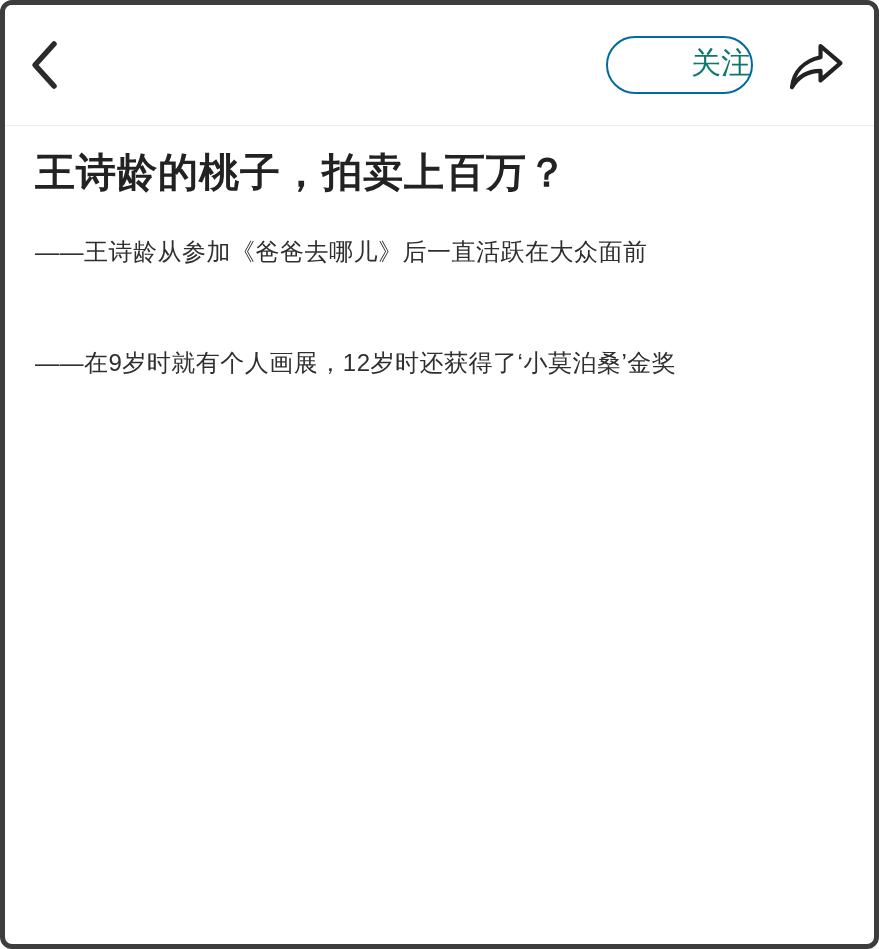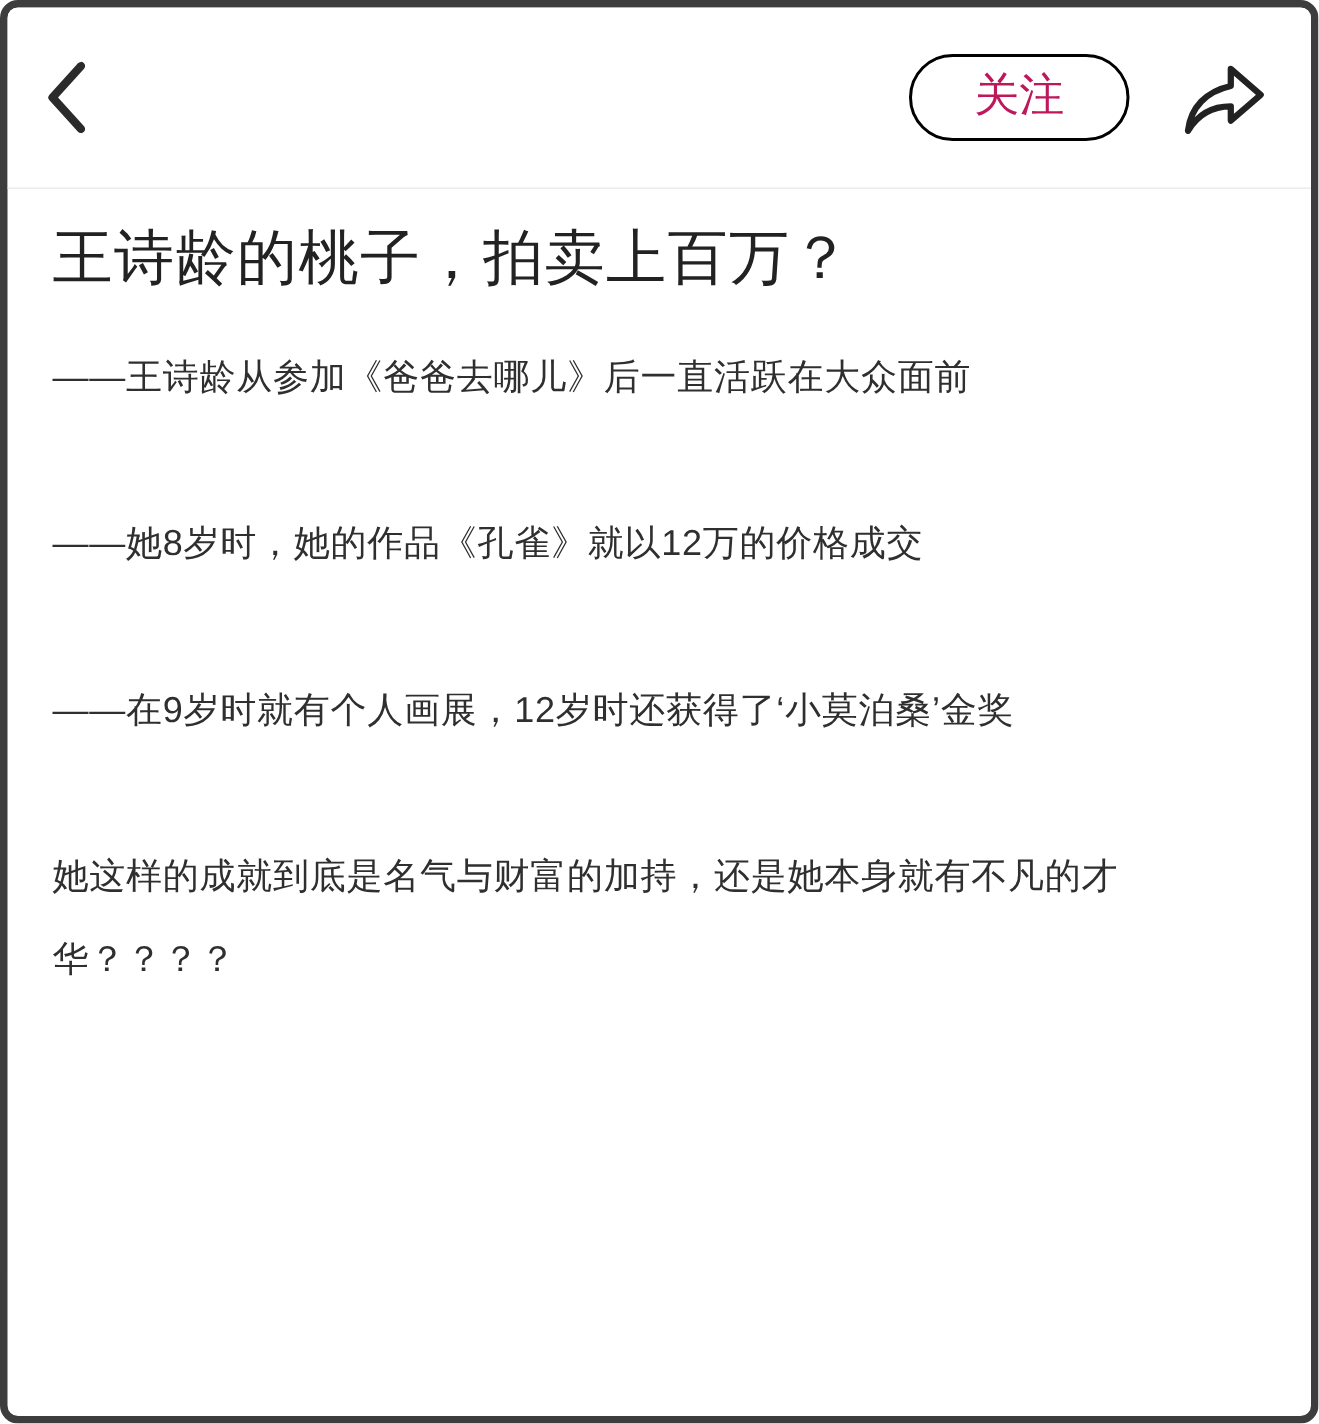--- a/index.html
+++ b/index.html
@@ -36,29 +36,29 @@
     background: none;
     border: none;
     padding: 0;
     cursor: pointer;
   }
   .header-spacer { flex: 1; }
   .follow-btn {
     width: 147px;
     height: 58px;
     box-sizing: border-box;
-    border: 2px solid #000000;
+    border: 2px solid #0369a1;
     border-radius: 30px;
     background: #ffffff;
-    color: #be185d;
+    color: #0f766e;
     font-size: 30px;
     font-family: inherit;
     display: flex;
     align-items: center;
-    justify-content: center;
+    justify-content: flex-end;
     margin-right: 34px;
     cursor: pointer;
     padding: 0 0 3px 0;
   }
   .share-btn {
     width: 58px;
     height: 62px;
     background: none;
     border: none;
     padding: 0;
@@ -68,21 +68,21 @@
     justify-content: center;
   }
   
   .article {
     padding: 18px 30px 0 30px;
   }
   .article-title {
     margin: 0;
     font-size: 40px;
     line-height: 56px;
-    font-weight: 400;
+    font-weight: 700;
     color: #222222;
     letter-spacing: 1px;
   }
   .article p {
     margin: 56px 0 0 0;
     font-size: 24px;
     line-height: 55px;
     color: #2f2f2f;
     letter-spacing: 0.5px;
     word-break: break-all;
@@ -119,18 +119,16 @@
         </svg>
       </span>
     </button>
 
   </div>
 
   <div class="article">
     <h1 class="article-title">王诗龄的桃子，拍卖上百万？</h1>
 
     <p class="first-para">——王诗龄从参加《爸爸去哪儿》后一直活跃在大众面前</p>
-    <p>——她8岁时，她的作品《孔雀》就以12万的价格成交</p>
     <p>——在9岁时就有个人画展，12岁时还获得了‘小莫泊桑’金奖</p>
-    <p>她这样的成就到底是名气与财富的加持，还是她本身就有不凡的才华？？？？</p>
   </div>
 
 </div>
 
 </body></html>

